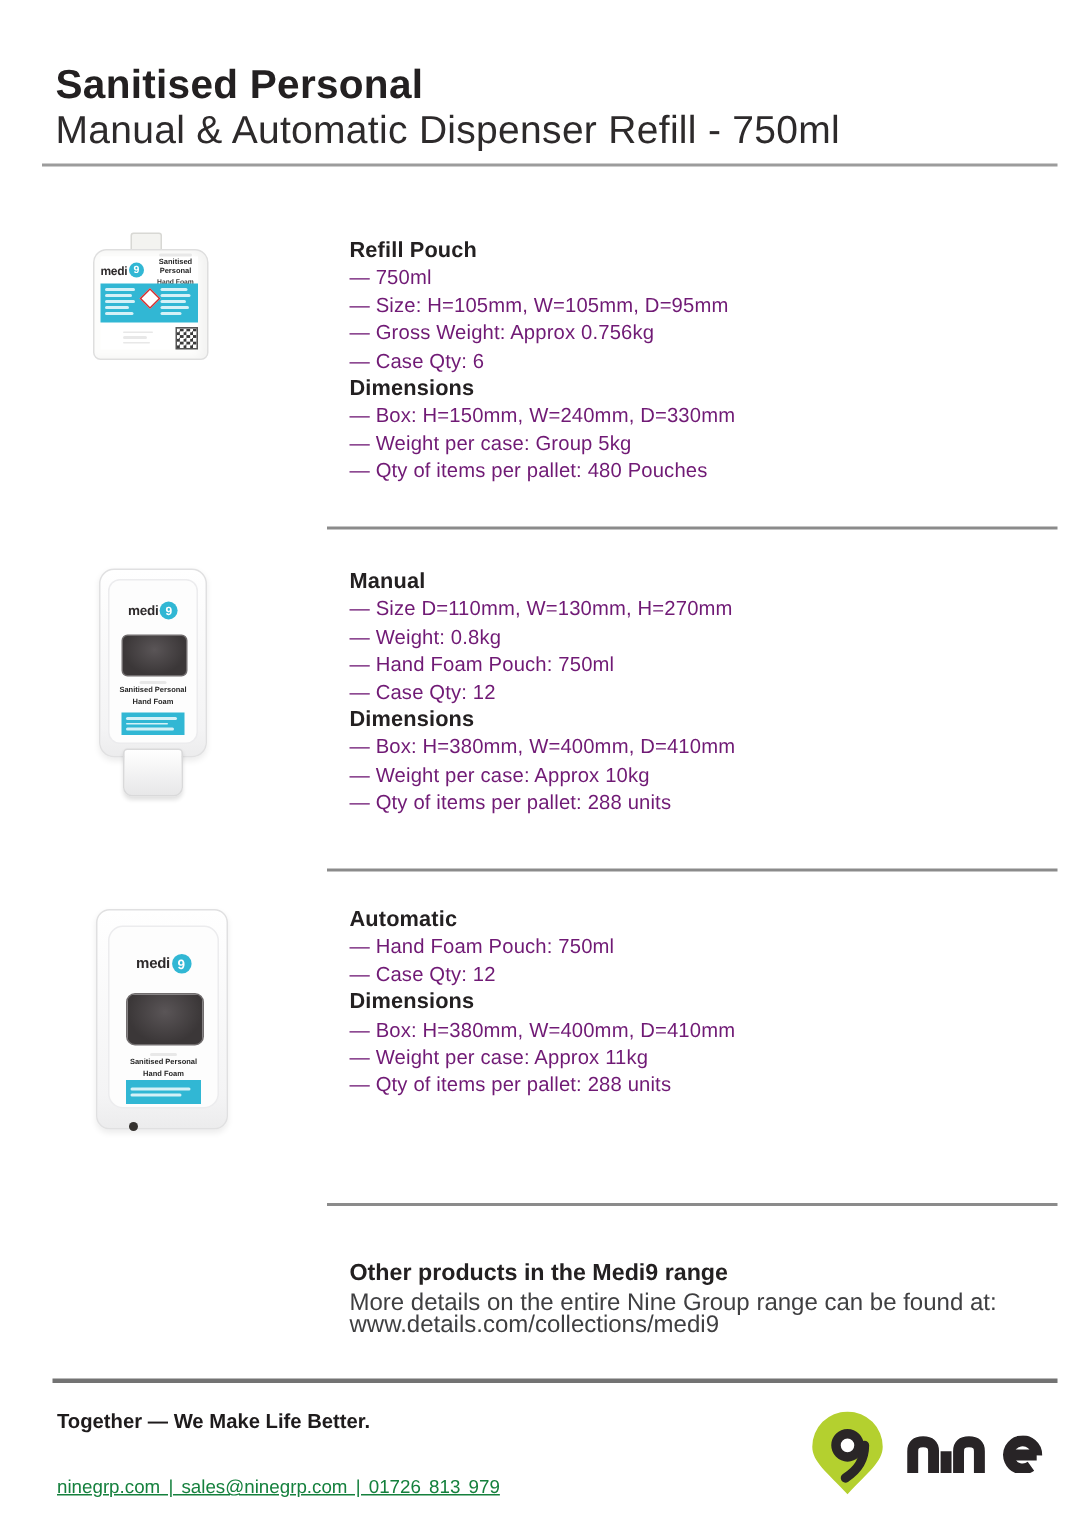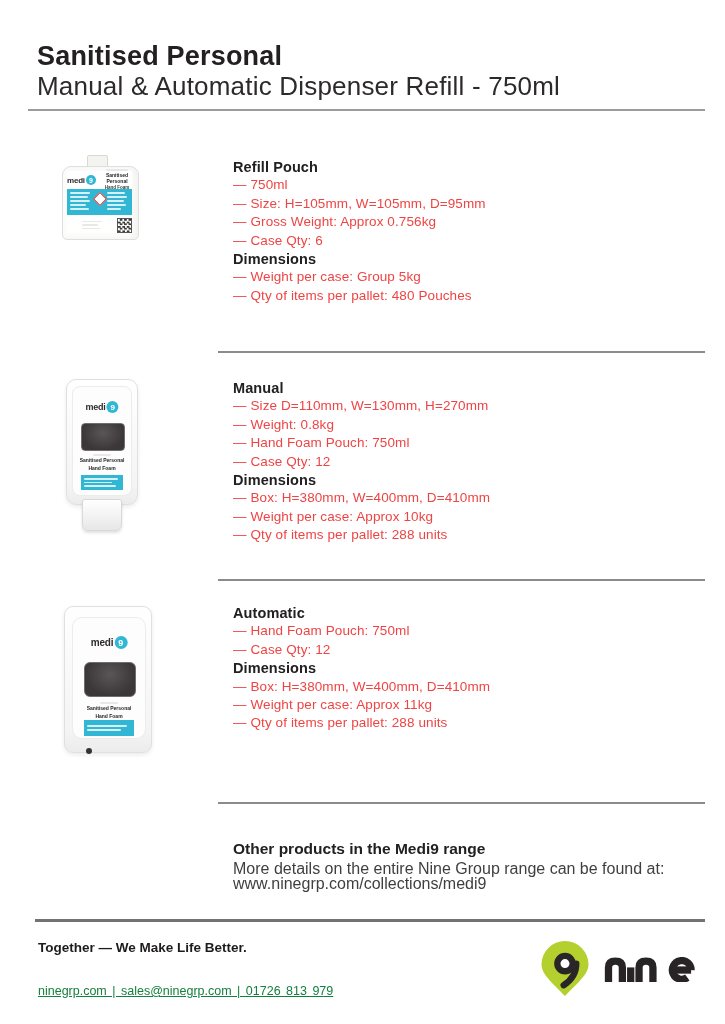--- a/index.html
+++ b/index.html
@@ -8,21 +8,21 @@
   .abs{position:absolute;}
 
   
   .hdr-title{left:37px;top:41px;font-size:27px;font-weight:800;letter-spacing:.2px;color:#232021;}
   .hdr-sub{left:37px;top:71px;font-size:26px;font-weight:400;letter-spacing:.2px;color:#2d2a2b;}
   .hdr-line{left:28px;top:109px;width:677px;height:2px;background:#9c9c9c;}
 
   
   .spec-col{position:absolute;left:233px;width:440px;}
   .spec-col h3{margin:0;font-size:14.5px;font-weight:800;color:#232021;line-height:18.4px;letter-spacing:.1px;}
-  .spec-col p{margin:0;font-size:13.5px;font-weight:400;color:#ef4444;line-height:18.4px;letter-spacing:.1px;}
+  .spec-col p{margin:0;font-size:13.5px;font-weight:400;color:#701a75;line-height:18.4px;letter-spacing:.1px;}
   .dims-gap{margin-top:20px;}
   .rule{position:absolute;left:218px;width:487px;height:1.5px;background:#8b8b8b;}
 
   
   .other-h{left:233px;top:840px;font-size:15.5px;font-weight:800;color:#232021;}
   .other-p{left:233px;top:862px;font-size:16px;line-height:14.5px;color:#3f3f41;}
 
   
   .ftr-line{left:35px;top:919px;width:670px;height:2.5px;background:#737373;}
   .ftr-tag{left:38px;top:940px;font-size:13.5px;font-weight:800;color:#1e1b1c;}
@@ -153,20 +153,21 @@
     </div>
   </div>
 
   <div class="spec-col" style="top:158px;">
     <h3>Refill Pouch</h3>
     <p>— 750ml</p>
     <p>— Size: H=105mm, W=105mm, D=95mm</p>
     <p>— Gross Weight: Approx 0.756kg</p>
     <p>— Case Qty: 6</p>
     <h3>Dimensions</h3>
+    <p>— Box: H=150mm, W=240mm, D=330mm</p>
     <p>— Weight per case: Group 5kg</p>
     <p>— Qty of items per pallet: 480 Pouches</p>
   </div>
 
   <div class="rule" style="top:351px;"></div>
 
   <div class="abs manual">
     <div class="disp-body">
       <div class="disp-face">
         <span class="medi medi-md">
@@ -233,21 +234,21 @@
     <p>— Box: H=380mm, W=400mm, D=410mm</p>
     <p>— Weight per case: Approx 11kg</p>
     <p>— Qty of items per pallet: 288 units</p>
   </div>
 
   <div class="rule" style="top:802px;"></div>
 
   <div class="abs other-h">Other products in the Medi9 range</div>
   <div class="abs other-p">
     <div>More details on the entire Nine Group range can be found at:</div>
-    <div>www.ninegrp.com/collections/medi9</div>
+    <div>www.details.com/collections/medi9</div>
   </div>
 
   <div class="abs ftr-line"></div>
   <div class="abs ftr-tag">Together — We Make Life Better.</div>
   <div class="abs ftr-contact">ninegrp.com | sales@ninegrp.com | 01726 813 979</div>
 
   <div class="abs nine-logo">
     <svg width="54" height="56" viewBox="0 0 58 62">
       <path d="M29 61 C14 45 3 37 3 26 A26 26 0 1 1 55 26 C55 37 44 45 29 61 Z" fill="#b4d02f"></path>
       <circle cx="29" cy="25" r="8.5" fill="#ffffff" stroke="#2a2627" stroke-width="7"></circle>

